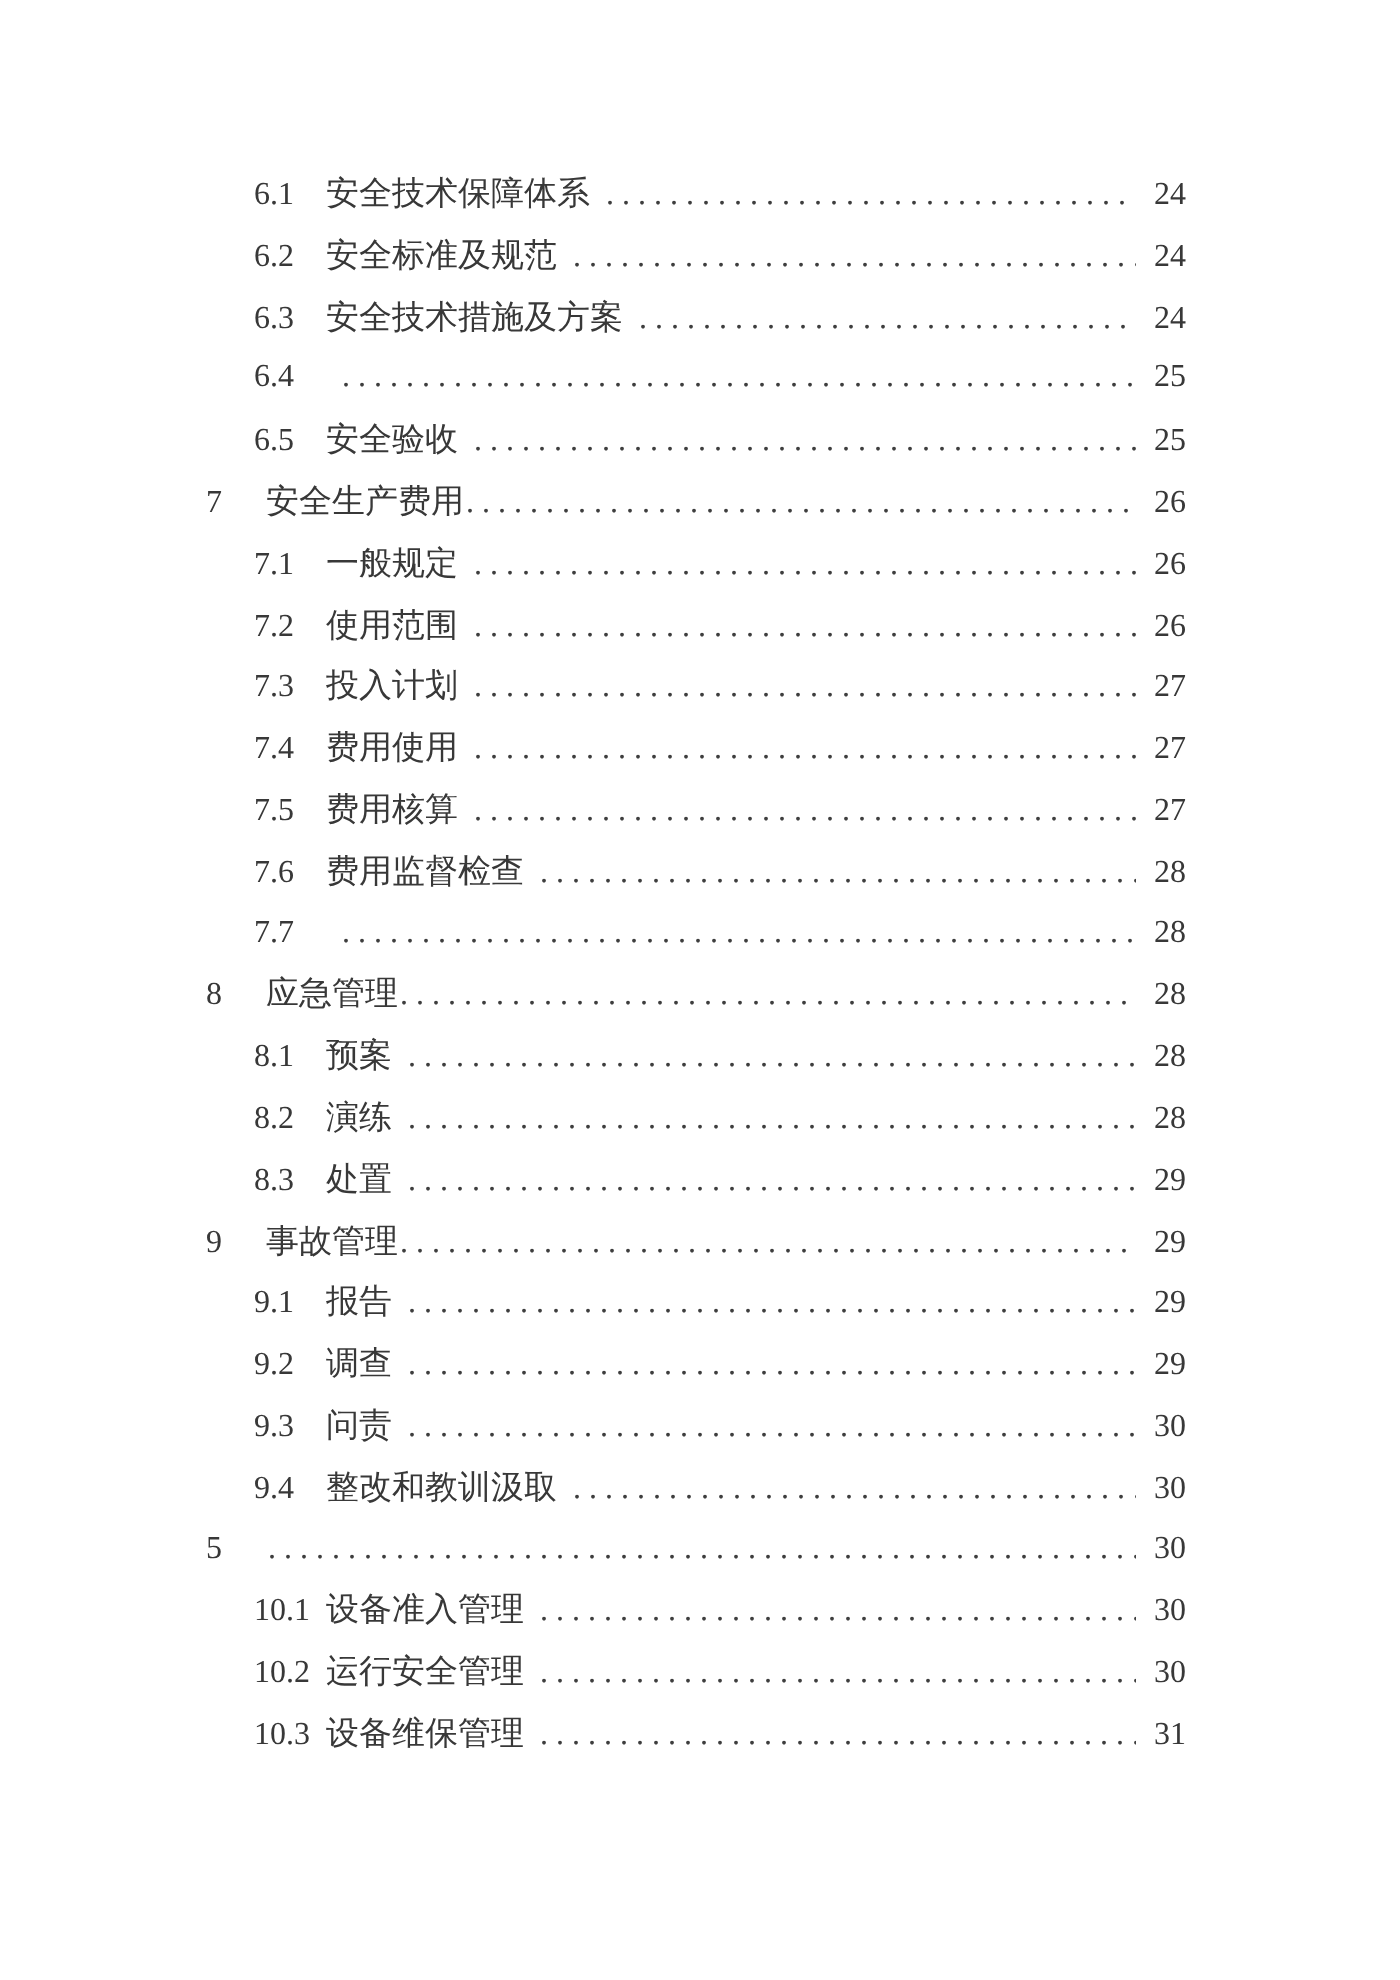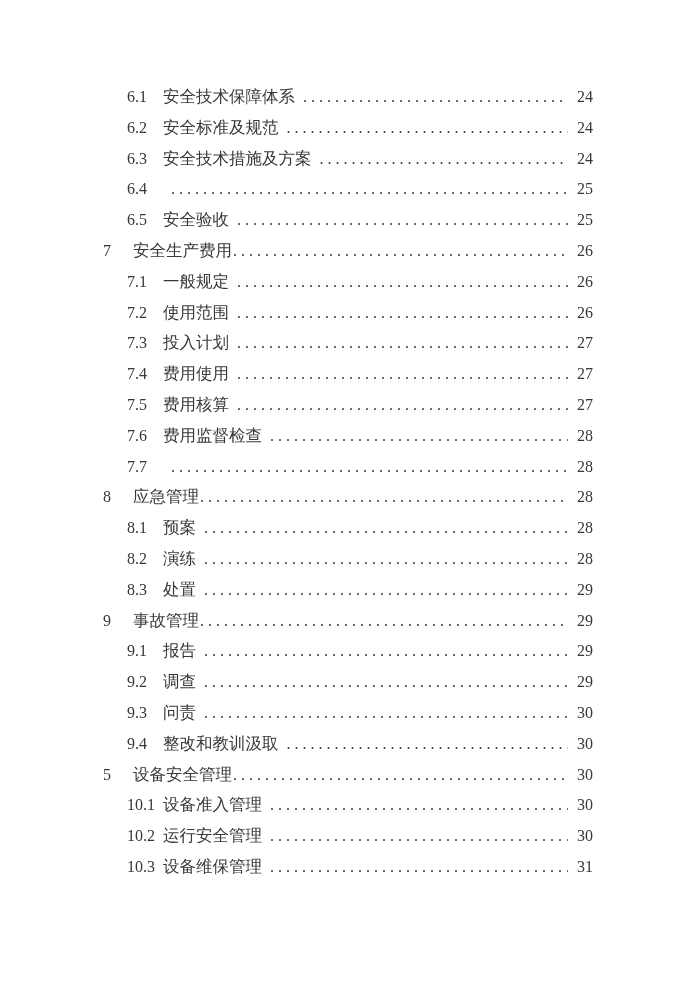--- a/index.html
+++ b/index.html
@@ -196,21 +196,20 @@
     <span class="pnum">30</span>
   </div>
       <div class="toc-row lvl2">
     <span class="num">9.4</span>
     <span class="title">整改和教训汲取</span>
     <span class="leader">. . . . . . . . . . . . . . . . . . . . . . . . . . . . . . . . . . . . . . . . . . . . . . . . . . . . . . . . . . . . . . . . . . . . . . . . . . . . . . . . . . . . . . . . . . . . . . . . . . . . . . . . . . . . . . . . . . . . . . . . </span>
     <span class="pnum">30</span>
   </div>
       <div class="toc-row lvl1">
     <span class="num">5</span>
-    <span class="title">设备安全管理</span>
     <span class="leader">. . . . . . . . . . . . . . . . . . . . . . . . . . . . . . . . . . . . . . . . . . . . . . . . . . . . . . . . . . . . . . . . . . . . . . . . . . . . . . . . . . . . . . . . . . . . . . . . . . . . . . . . . . . . . . . . . . . . . . . . </span>
     <span class="pnum">30</span>
   </div>
       <div class="toc-row lvl2">
     <span class="num">10.1</span>
     <span class="title">设备准入管理</span>
     <span class="leader">. . . . . . . . . . . . . . . . . . . . . . . . . . . . . . . . . . . . . . . . . . . . . . . . . . . . . . . . . . . . . . . . . . . . . . . . . . . . . . . . . . . . . . . . . . . . . . . . . . . . . . . . . . . . . . . . . . . . . . . . </span>
     <span class="pnum">30</span>
   </div>
       <div class="toc-row lvl2">

